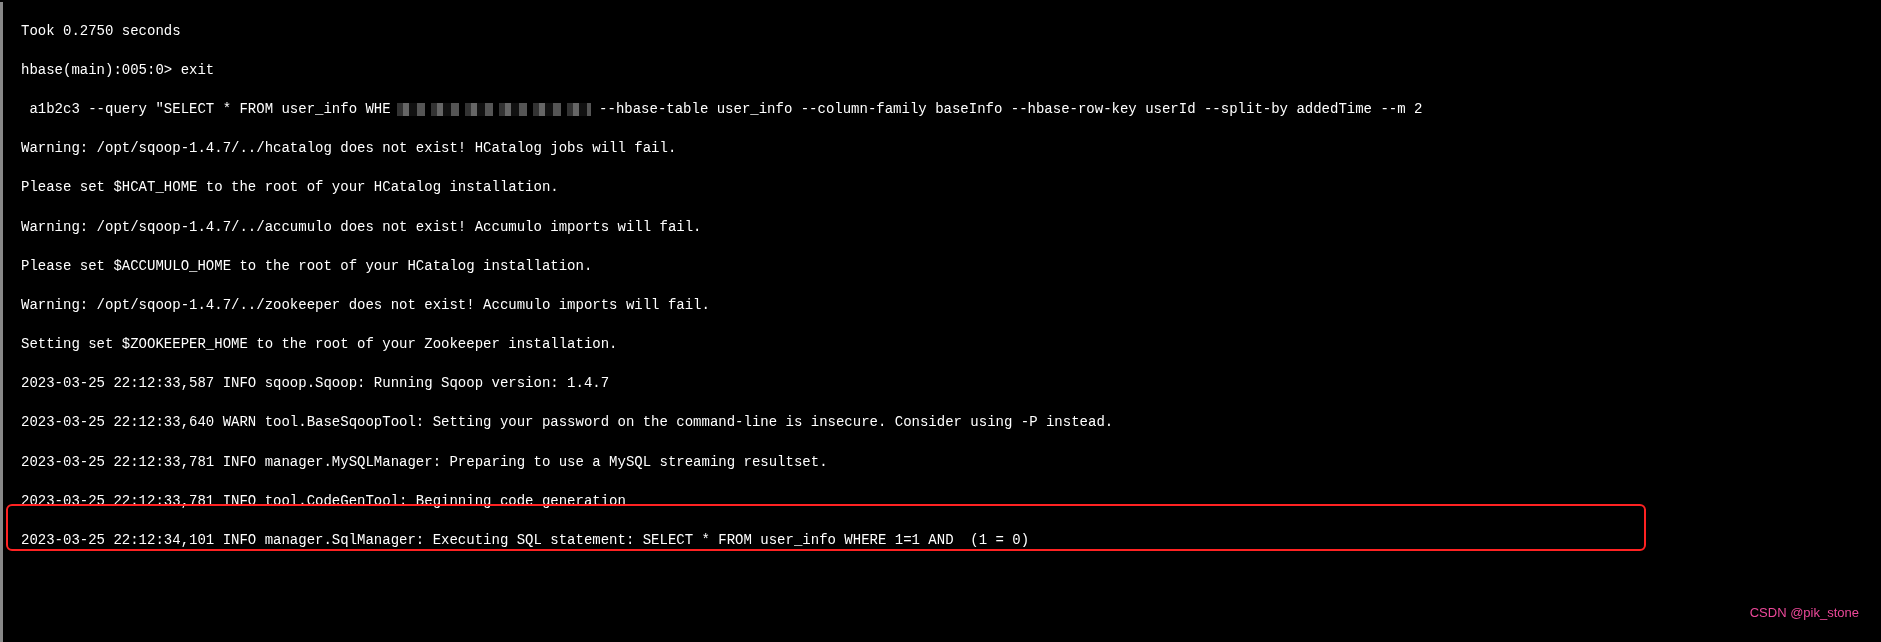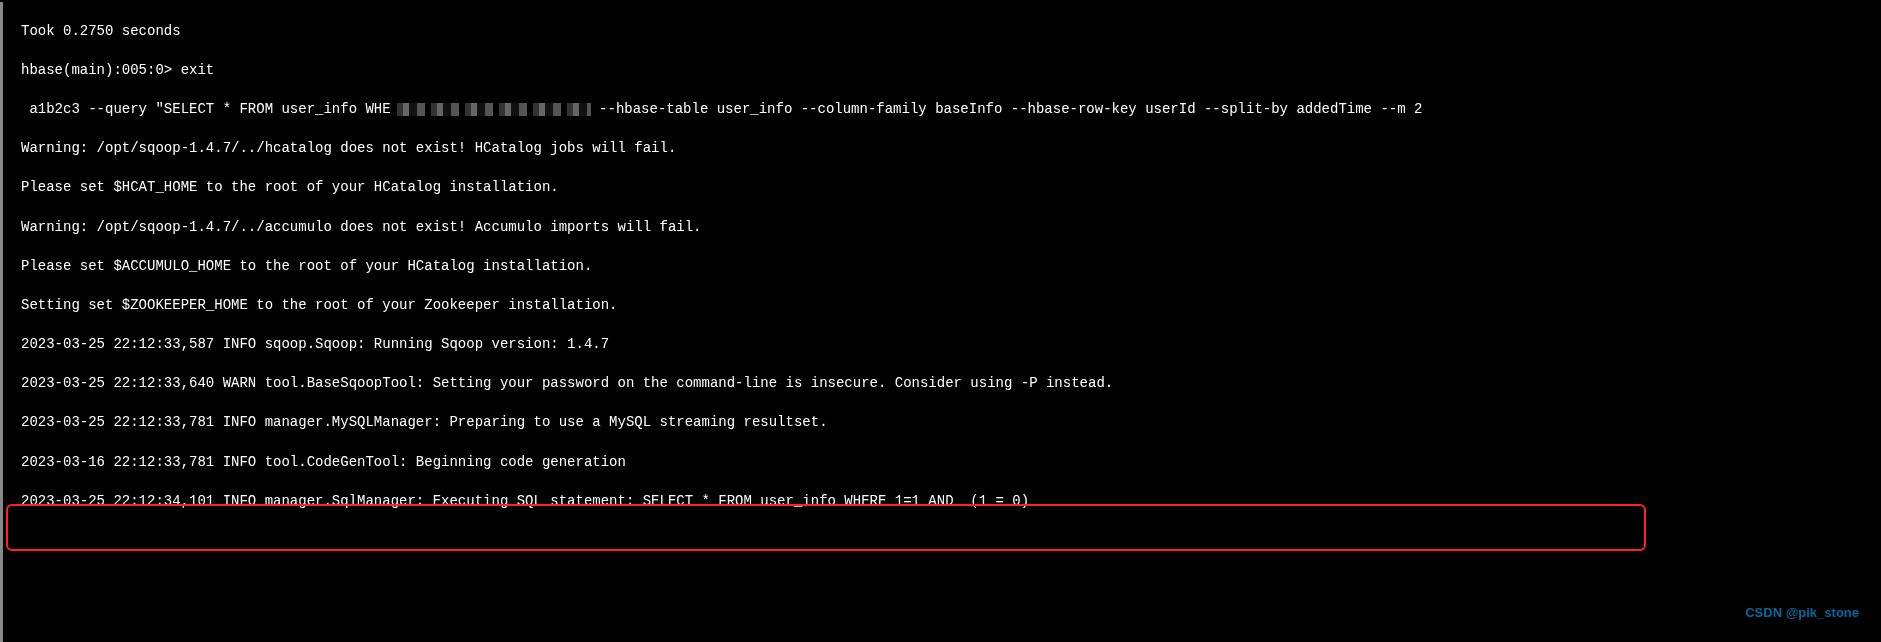--- a/index.html
+++ b/index.html
@@ -51,42 +51,42 @@
       left: 6px;
       top: 504px;
       width: 1640px;
       height: 47px;
       pointer-events: none;
     }
     .watermark {
       position: absolute;
       right: 22px;
       bottom: 20px;
-      color: #0369a1;
+      color: #ec4899;
       font-family: Arial, sans-serif;
       font-size: 13px;
-      font-weight: bold;
     }
   </style>
 </head>
 <body>
 
 <div class="terminal">
 <span class="line">Took 0.2750 seconds</span>
 <span class="line">hbase(main):005:0&gt; exit</span>
 <span class="line"><span> a1b2c3 --query "SELECT * FROM user_info WHE</span><span class="redacted-small"></span><span> --hbase-table user_info --column-family baseInfo --hbase-row-key userId --split-by addedTime --m 2</span></span>
 <span class="line">Warning: /opt/sqoop-1.4.7/../hcatalog does not exist! HCatalog jobs will fail.</span>
 <span class="line">Please set $HCAT_HOME to the root of your HCatalog installation.</span>
 <span class="line">Warning: /opt/sqoop-1.4.7/../accumulo does not exist! Accumulo imports will fail.</span>
 <span class="line">Please set $ACCUMULO_HOME to the root of your HCatalog installation.</span>
+<span class="line">Warning: /opt/sqoop-1.4.7/../zookeeper does not exist! Accumulo imports will fail.</span>
 <span class="line">Setting set $ZOOKEEPER_HOME to the root of your Zookeeper installation.</span>
 <span class="line">2023-03-25 22:12:33,587 INFO sqoop.Sqoop: Running Sqoop version: 1.4.7</span>
 <span class="line">2023-03-25 22:12:33,640 WARN tool.BaseSqoopTool: Setting your password on the command-line is insecure. Consider using -P instead.</span>
 <span class="line">2023-03-25 22:12:33,781 INFO manager.MySQLManager: Preparing to use a MySQL streaming resultset.</span>
-<span class="line">2023-03-16 22:12:33,781 INFO tool.CodeGenTool: Beginning code generation</span>
+<span class="line">2023-03-25 22:12:33,781 INFO tool.CodeGenTool: Beginning code generation</span>
 <span class="line">2023-03-25 22:12:34,101 INFO manager.SqlManager: Executing SQL statement: SELECT * FROM user_info WHERE 1=1 AND  (1 = 0)</span>
 
 
 
 
 
 
 
 
 

